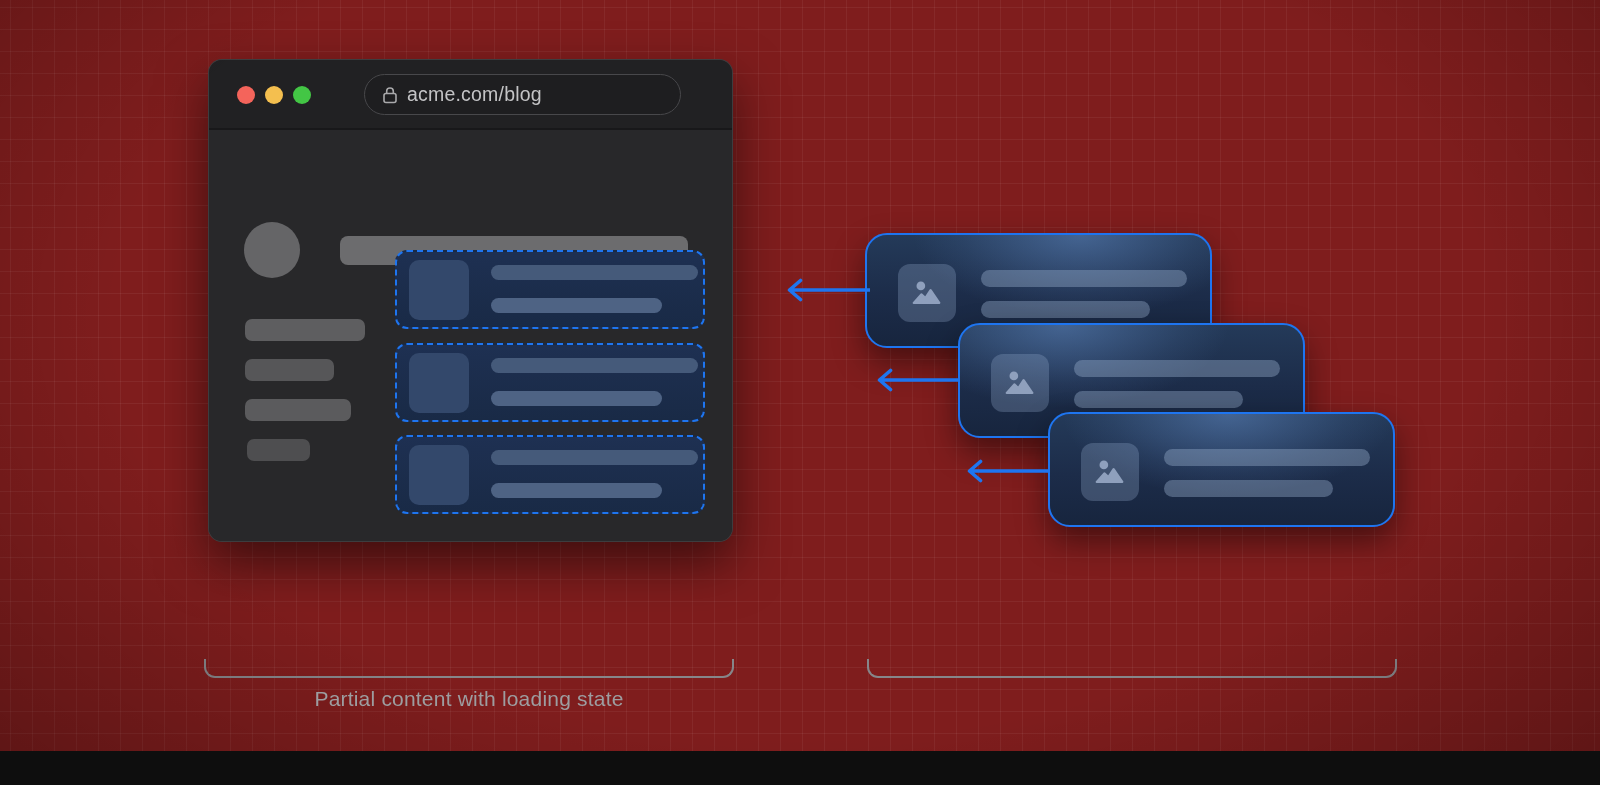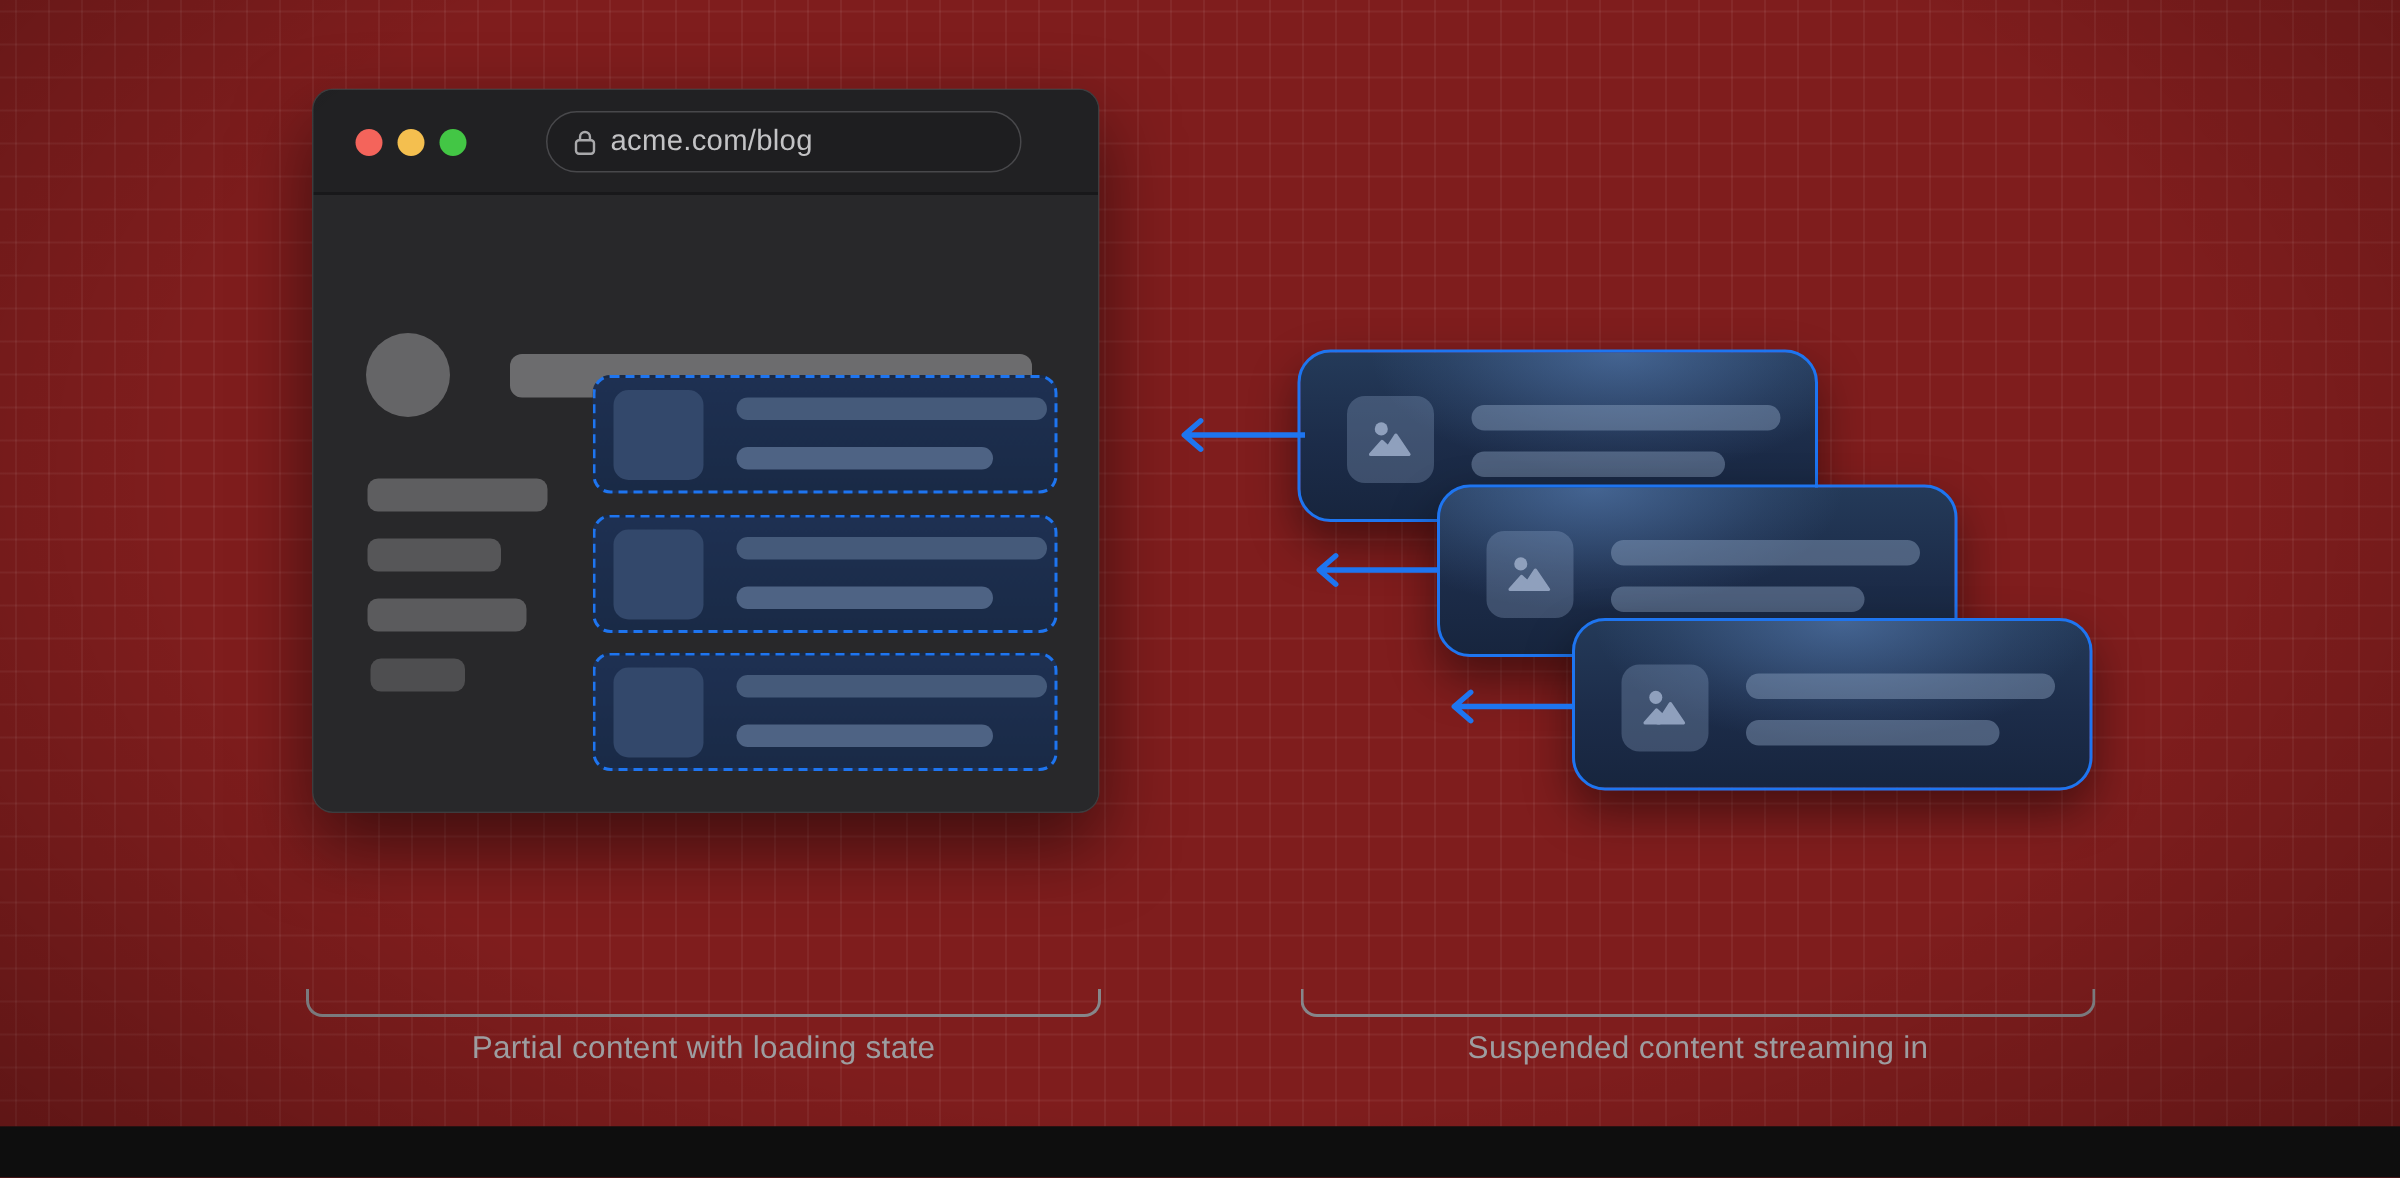--- a/index.html
+++ b/index.html
@@ -194,16 +194,15 @@
         <path d="M13 28.5 L21.8 15 L31 28.5 Z" fill="#8fa0bd" stroke="#8fa0bd" stroke-width="2.4" stroke-linejoin="round"></path>
       </svg>
     </div>
     <div class="sc-bar sc-bar1"></div>
     <div class="sc-bar sc-bar2"></div>
   </div>
 
   <div class="bracket bracket-left"></div>
   <div class="bracket bracket-right"></div>
   <div class="caption caption-left">Partial content with loading state</div>
-  <div class="caption caption-right">Suspended content streaming in</div>
 
   <div class="vignette"></div>
 </div>
 
 </body></html>

